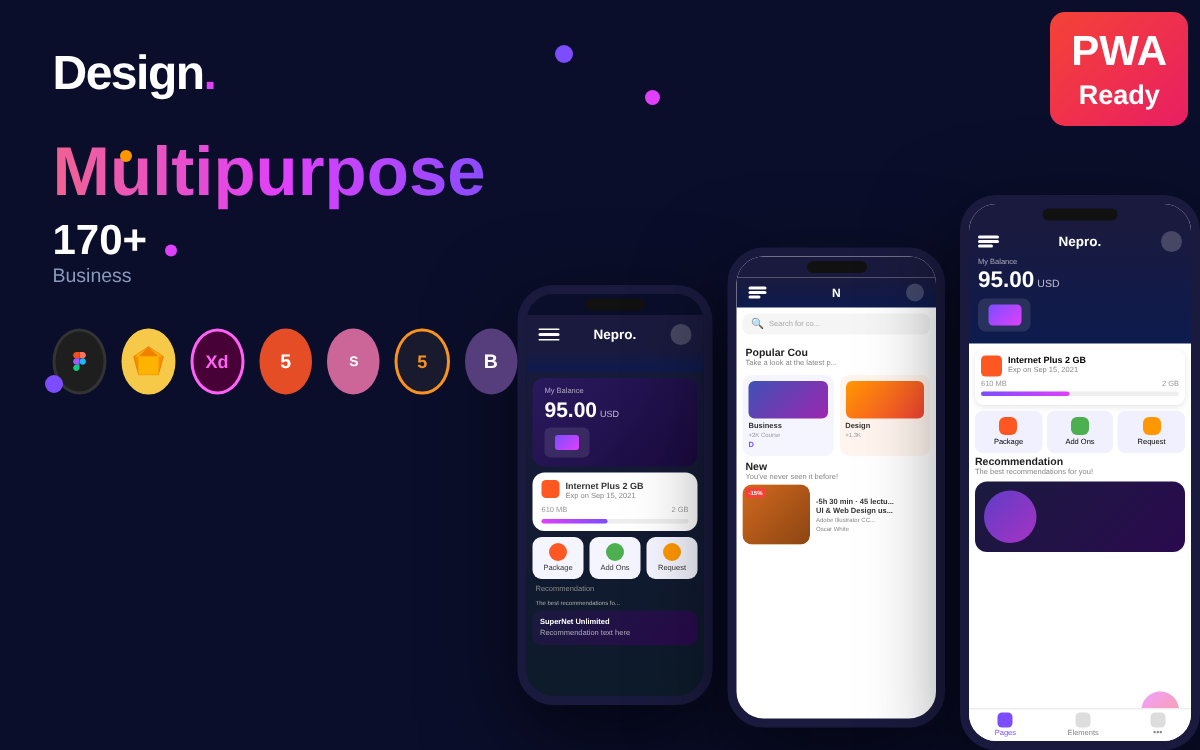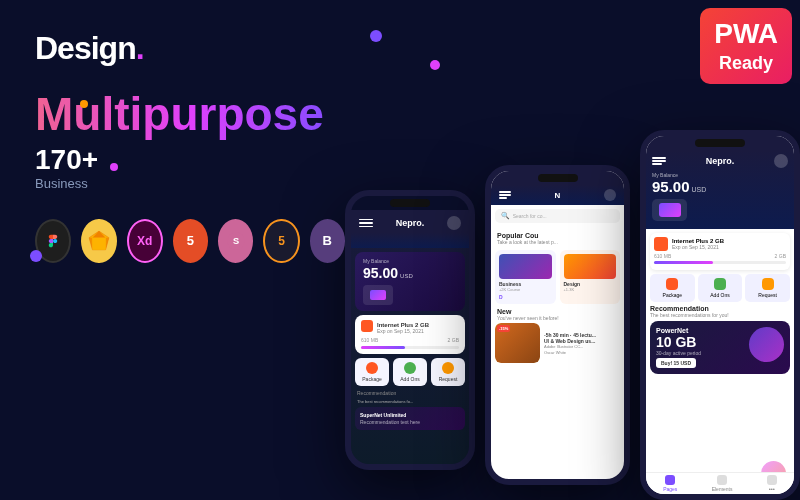--- a/index.html
+++ b/index.html
@@ -714,26 +714,20 @@
           </div>
         </div>
 
         <div class="recommend-section">
           <div class="recommend-title">Recommendation</div>
           <div class="recommend-sub">The best recommendations for you!</div>
         </div>
 
         <div class="power-card">
           <div style="display:flex; justify-content:space-between; align-items:flex-start;">
-            <div>
-              <div class="power-title">PowerNet</div>
-              <div class="power-gb">10 GB</div>
-              <div style="font-size:5px; color:rgba(255,255,255,0.6);">30-day active period</div>
-              <div class="buy-btn">Buy! 15 USD</div>
-            </div>
             <div style="width:35px; height:35px; border-radius:50%; background:linear-gradient(135deg,#7c4dff,#e040fb); opacity:0.7;"></div>
           </div>
 
           <div style="position:absolute; right:8px; bottom:8px; width:25px; height:25px; border-radius:50%; background:linear-gradient(135deg,#e040fb,#f44336); opacity:0.5;"></div>
         </div>
 
         <div class="bottom-nav">
           <div class="nav-item active">
             <div class="nav-dot active-nav"></div>
             <span>Pages</span>

